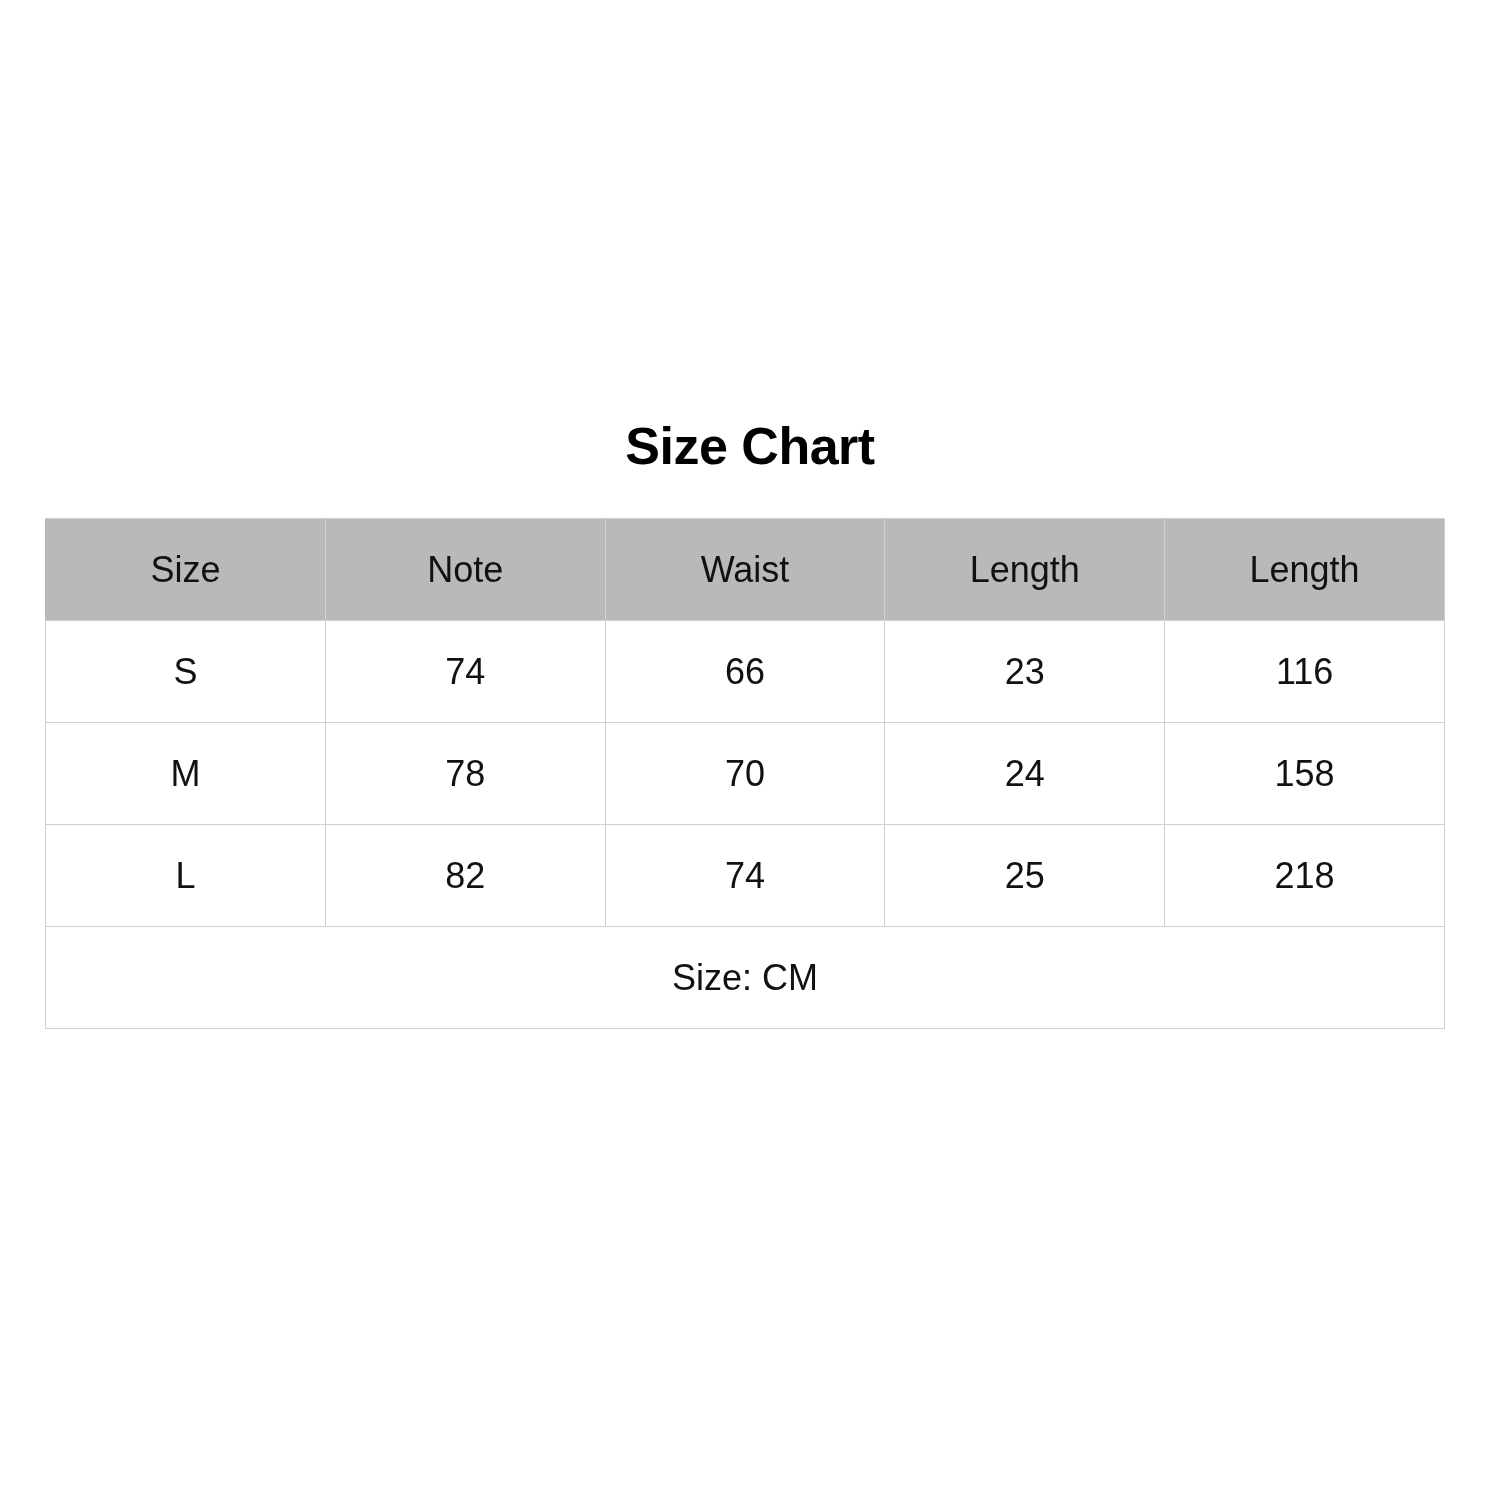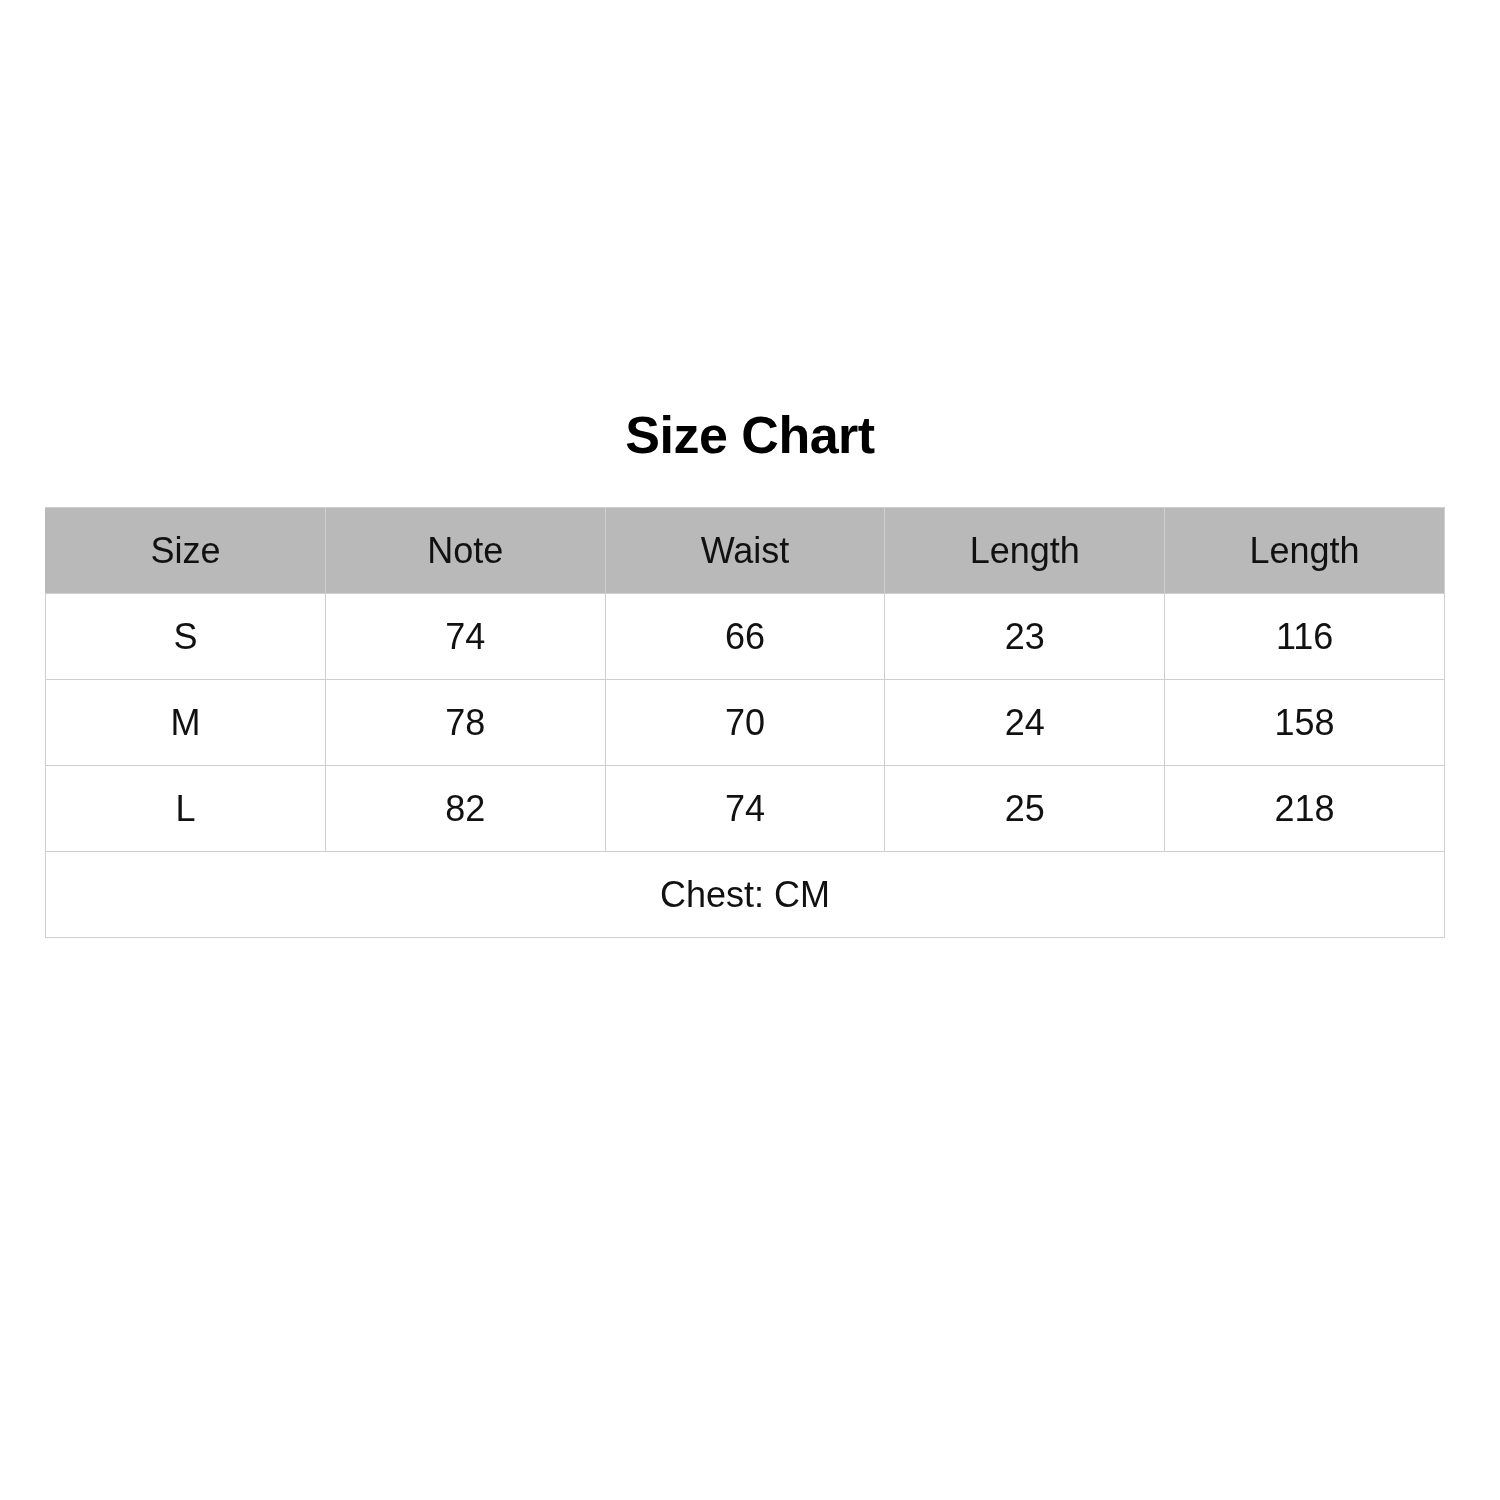--- a/index.html
+++ b/index.html
@@ -19,37 +19,37 @@
     position: absolute;
     left: 45px;
     top: 405px;
     width: 1410px;
   }
   .chart-title {
     text-align: center;
     font-size: 52px;
     font-weight: bold;
     letter-spacing: -0.5px;
-    margin: 0 0 42px 0;
+    margin: 11px 0 42px 0;
     color: #000;
   }
   table.size-table {
     border-collapse: collapse;
     width: 1400px;
     table-layout: fixed;
   }
   table.size-table td,
   table.size-table th {
     border: 1px solid #cfcfcf;
     text-align: center;
     vertical-align: middle;
     font-size: 36px;
     color: #111;
     font-weight: normal;
-    padding: 0;
+    padding: 8px;
     height: 85px;
   }
   thead th {
     background: #b9b9b9;
     font-weight: bold;
     font-size: 38px;
     height: 92px;
     border-bottom: 2px solid #444;
     color: #000;
   }
@@ -97,17 +97,17 @@
         <td>158</td>
       </tr>
       <tr>
         <td>L</td>
         <td>82</td>
         <td>74</td>
         <td>25</td>
         <td>218</td>
       </tr>
       <tr>
-        <td class="unit-cell" colspan="5">Chest: CM</td>
+        <td class="unit-cell" colspan="5">Size: CM</td>
       </tr>
     </tbody>
   </table>
 </div>
 
 </body></html>

